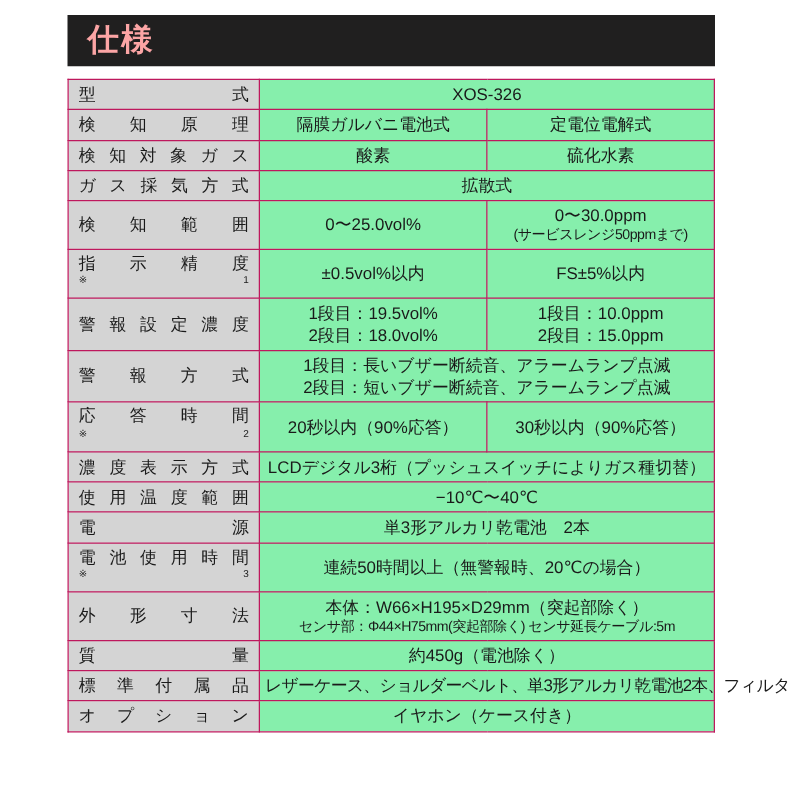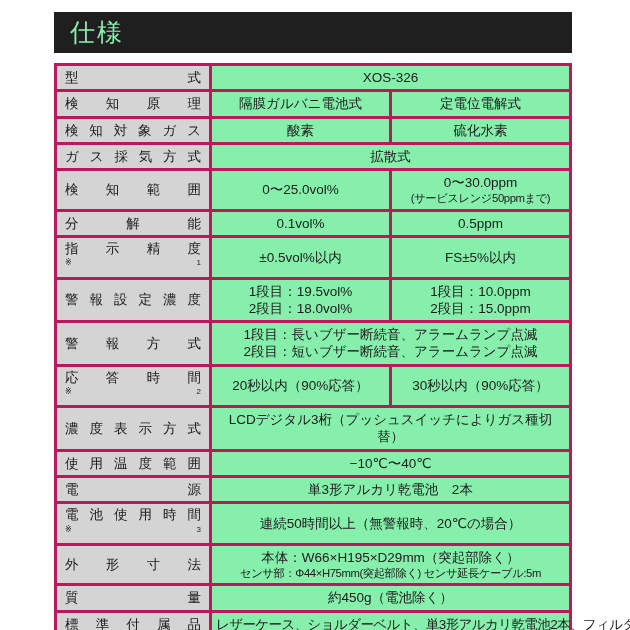--- a/index.html
+++ b/index.html
@@ -26,39 +26,39 @@
     position: absolute;
     left: 54px;
     top: 12px;
     width: 518px;
     height: 41px;
     background: #201f1f;
     display: flex;
     align-items: center;
   }
   .header-title {
-    color: #86efac;
+    color: #fca5a5;
     font-size: 25px;
-    font-weight: normal;
+    font-weight: bold;
     letter-spacing: 2px;
     padding-left: 16px;
     line-height: 1;
   }
 
   
   .spec-table {
     position: absolute;
     left: 54px;
     top: 63px;
     width: 518px;
     border-collapse: collapse;
     table-layout: fixed;
   }
   .spec-table td {
-    border: 3px solid #be185d;
+    border: 1px solid #be185d;
     padding: 0;
     vertical-align: middle;
     font-size: 13.5px;
     line-height: 1.28;
   }
   .lbl {
     width: 136px;
     background: #d4d4d4;
     text-align: justify;
     text-align-last: justify;
@@ -163,27 +163,20 @@
         <td class="lbl">
             <span class="lbl-inner">検　知　範　囲</span>
           </td>
         <td class="val">0〜25.0vol%</td>
         <td class="val two-line">
           <div>0〜30.0ppm</div>
           <div class="small">(サービスレンジ50ppmまで)</div>
         </td>
       </tr>
 
-      <tr>
-        <td class="lbl">
-            <span class="lbl-inner">分　　解　　能</span>
-          </td>
-        <td class="val">0.1vol%</td>
-        <td class="val">0.5ppm</td>
-      </tr>
 
       <tr>
         <td class="lbl"><span class="lbl-inner">指　示　精　度</span><span class="nt">※1</span></td>
         <td class="val">±0.5vol%以内</td>
         <td class="val">FS±5%以内</td>
       </tr>
 
       <tr>
         <td class="lbl">
             <span class="lbl-inner">警報設定濃度</span>

